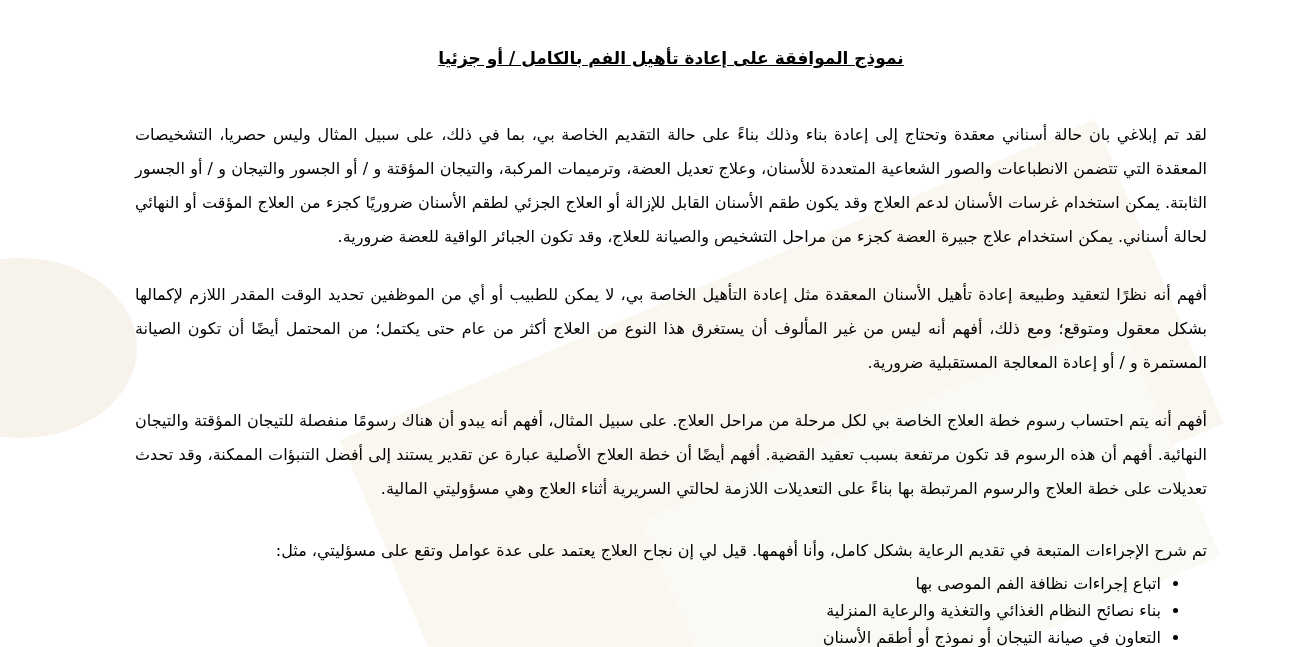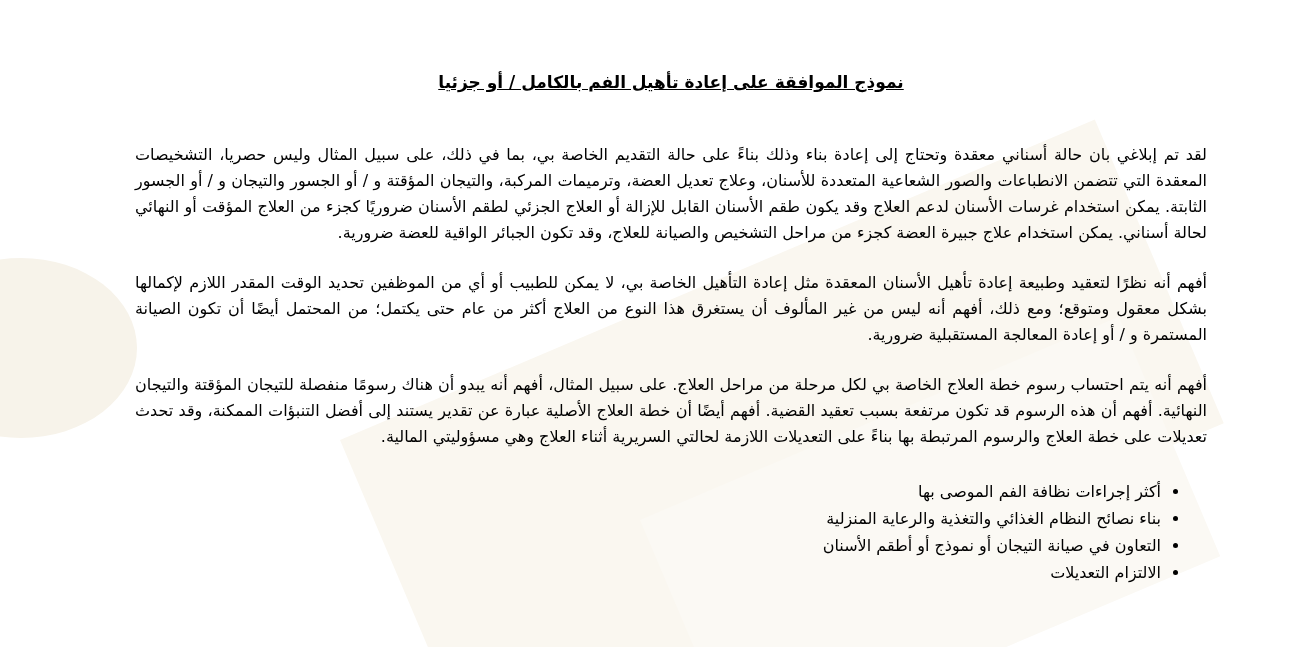--- a/index.html
+++ b/index.html
@@ -55,33 +55,32 @@
 
   
   .page {
     position: relative;
     z-index: 1;
     box-sizing: border-box;
     width: 1307px;
     height: 510px;
     padding: 46px 100px 0 135px;
     direction: rtl;
-    margin-top: 24px;
   }
   .doc-title {
     text-align: center;
     font-weight: bold;
     font-size: 17px;
     line-height: 24px;
     text-decoration: underline;
     margin: 0 0 48px 0;
   }
   .para {
     font-size: 16px;
-    line-height: 26px;
+    line-height: 34px;
     text-align: justify;
     text-justify: inter-word;
     margin: 0 0 24px 0;
   }
   .para.gap-lg {
     margin-bottom: 28px;
   }
   .para.last {
     margin-bottom: 2px;
   }
@@ -108,21 +107,22 @@
 <div class="page" lang="ar" dir="rtl">
 
   <h1 class="doc-title">نموذج الموافقة على إعادة تأهيل الفم بالكامل / أو جزئيا</h1>
 
   <p class="para">لقد تم إبلاغي بان حالة أسناني معقدة وتحتاج إلى إعادة بناء وذلك بناءً على حالة التقديم الخاصة بي، بما في ذلك، على سبيل المثال وليس حصريا، التشخيصات المعقدة التي تتضمن الانطباعات والصور الشعاعية المتعددة للأسنان، وعلاج تعديل العضة، وترميمات المركبة، والتيجان المؤقتة و / أو الجسور والتيجان و / أو الجسور الثابتة. يمكن استخدام غرسات الأسنان لدعم العلاج وقد يكون طقم الأسنان القابل للإزالة أو العلاج الجزئي لطقم الأسنان ضروريًا كجزء من العلاج المؤقت أو النهائي لحالة أسناني. يمكن استخدام علاج جبيرة العضة كجزء من مراحل التشخيص والصيانة للعلاج، وقد تكون الجبائر الواقية للعضة ضرورية.</p>
 
   <p class="para">أفهم أنه نظرًا لتعقيد وطبيعة إعادة تأهيل الأسنان المعقدة مثل إعادة التأهيل الخاصة بي، لا يمكن للطبيب أو أي من الموظفين تحديد الوقت المقدر اللازم لإكمالها بشكل معقول ومتوقع؛ ومع ذلك، أفهم أنه ليس من غير المألوف أن يستغرق هذا النوع من العلاج أكثر من عام حتى يكتمل؛ من المحتمل أيضًا أن تكون الصيانة المستمرة و / أو إعادة المعالجة المستقبلية ضرورية.</p>
 
   <p class="para gap-lg">أفهم أنه يتم احتساب رسوم خطة العلاج الخاصة بي لكل مرحلة من مراحل العلاج. على سبيل المثال، أفهم أنه يبدو أن هناك رسومًا منفصلة للتيجان المؤقتة والتيجان النهائية. أفهم أن هذه الرسوم قد تكون مرتفعة بسبب تعقيد القضية. أفهم أيضًا أن خطة العلاج الأصلية عبارة عن تقدير يستند إلى أفضل التنبؤات الممكنة، وقد تحدث تعديلات على خطة العلاج والرسوم المرتبطة بها بناءً على التعديلات اللازمة لحالتي السريرية أثناء العلاج وهي مسؤوليتي المالية.</p>
 
+  <p class="para last">تم شرح الإجراءات المتبعة في تقديم الرعاية بشكل كامل، وأنا أفهمها. قيل لي إن نجاح العلاج يعتمد على عدة عوامل وتقع على مسؤليتي، مثل:</p>
 
   <ul class="consent-list">
-    <li>أكثر إجراءات نظافة الفم الموصى بها</li>
+    <li>اتباع إجراءات نظافة الفم الموصى بها</li>
     <li>بناء نصائح النظام الغذائي والتغذية والرعاية المنزلية</li>
     <li>التعاون في صيانة التيجان أو نموذج أو أطقم الأسنان</li>
     <li>الالتزام التعديلات</li>
   </ul>
 
 </div>
 
 </body></html>

